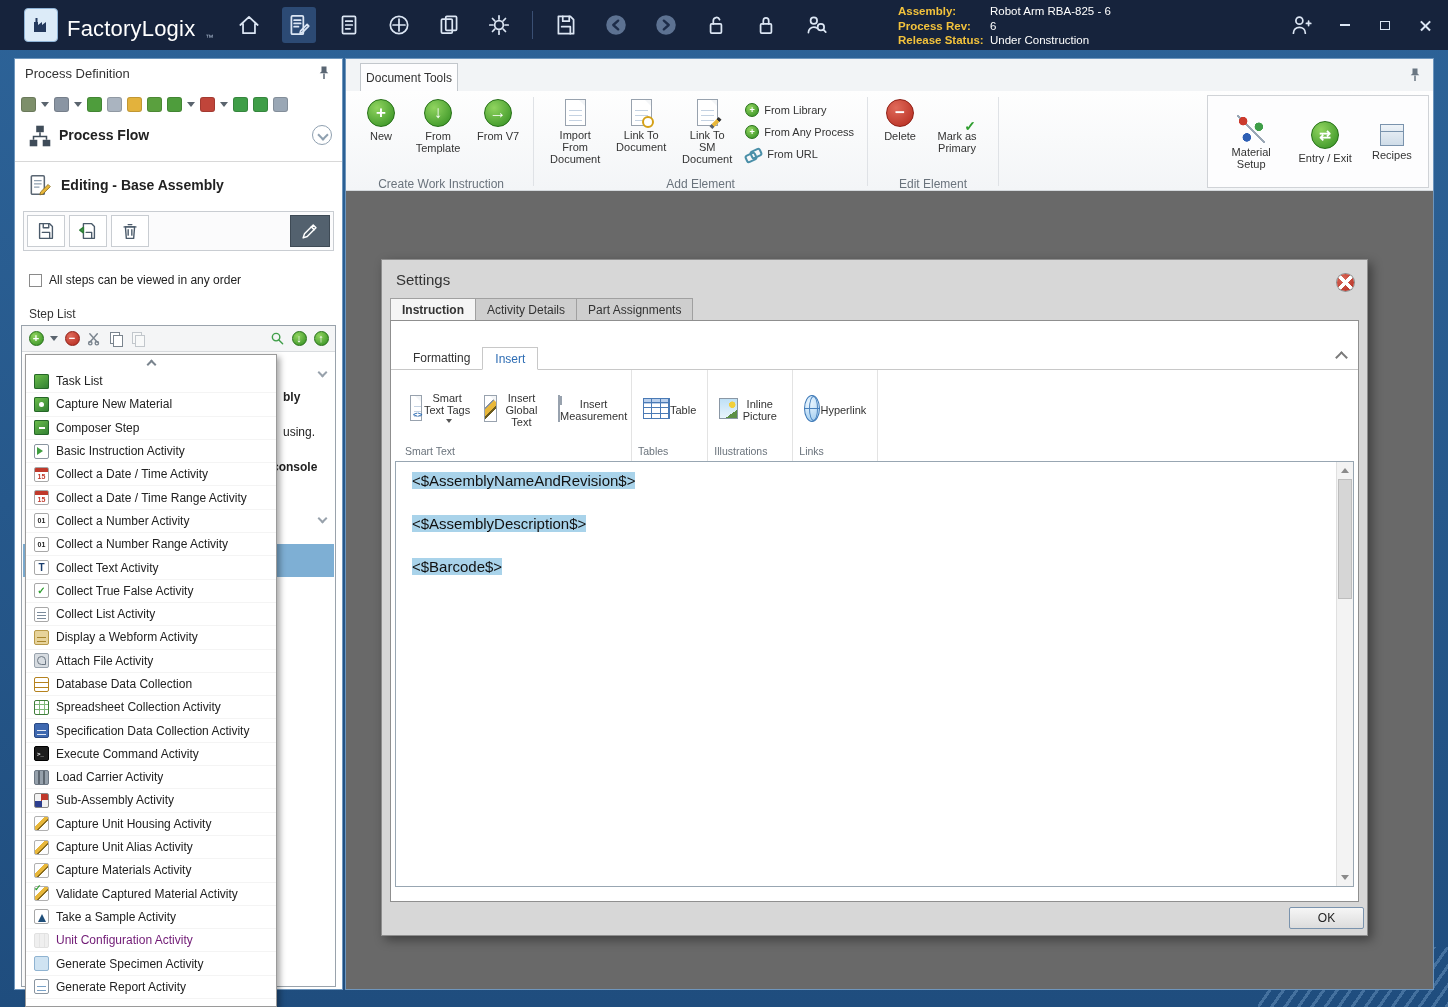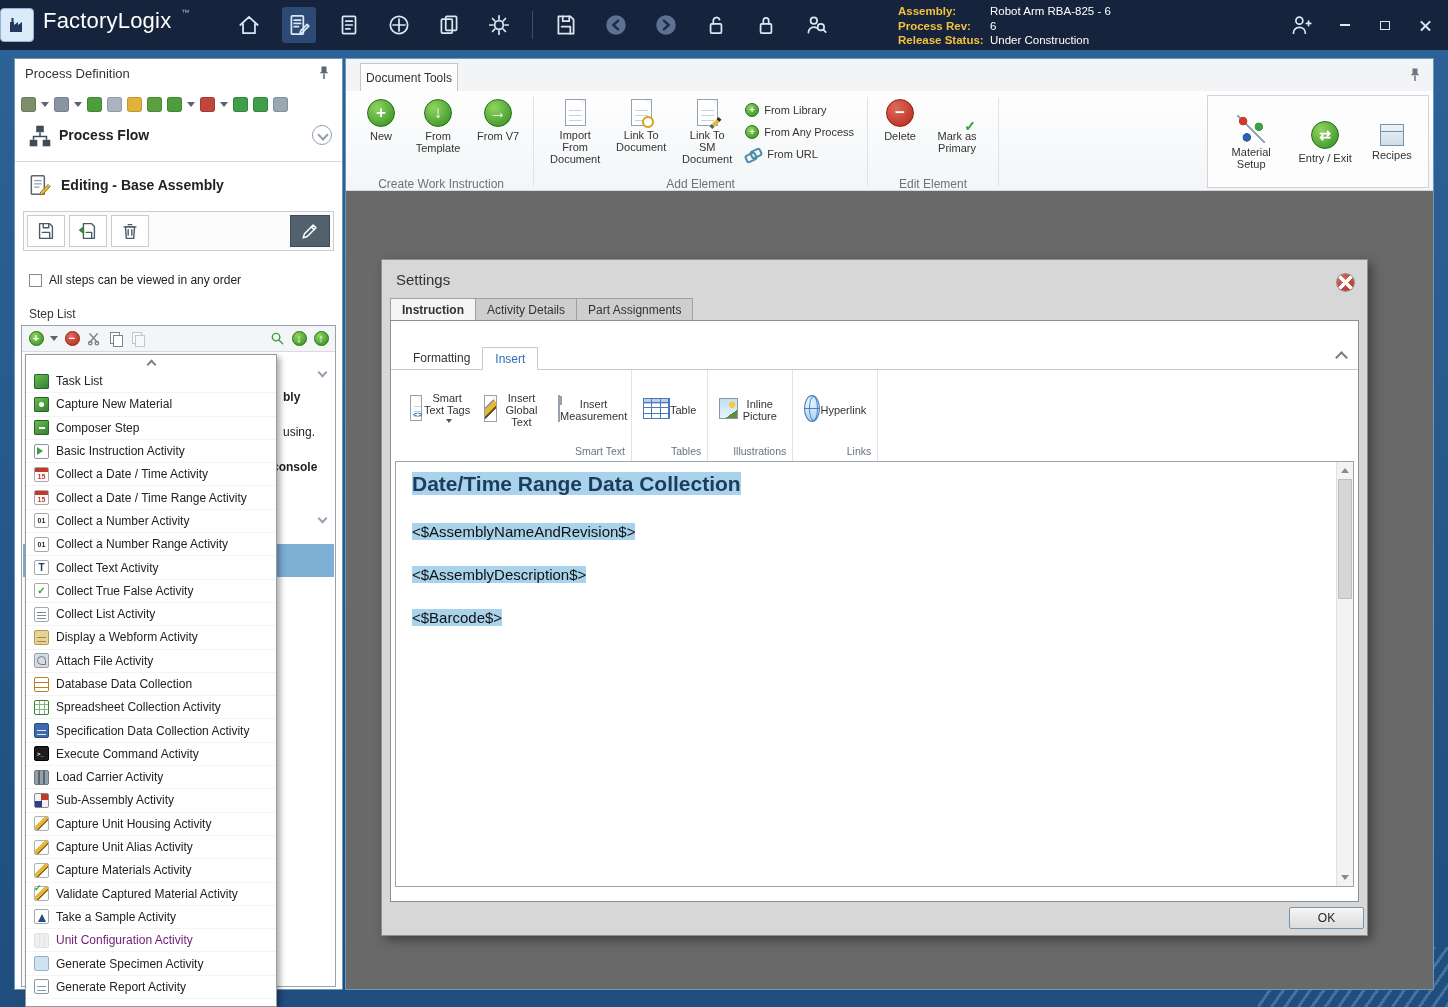--- a/index.html
+++ b/index.html
@@ -4,21 +4,21 @@
 <style>
   html,body{margin:0;padding:0;background:#222;}
   *{box-sizing:border-box;font-family:"Liberation Sans",sans-serif;}
   .window{position:relative;width:1448px;height:1007px;overflow:hidden;
     background:linear-gradient(180deg,var(--c-frame,#2d6398),#1f4d7e);}
   .corner-stripes{position:absolute;right:0;bottom:0;width:190px;height:60px;
     background:repeating-linear-gradient(125deg,rgba(180,220,255,.45) 0 3px,transparent 3px 11px);
     opacity:.55;z-index:1;}
   
   .titlebar{position:absolute;left:0;top:0;right:0;height:50px;background:var(--c-titlebar,#16233c);display:flex;align-items:center;z-index:5;}
-  .logo{display:flex;align-items:flex-start;gap:9px;padding-left:0;}
+  .logo{display:flex;align-items:flex-end;gap:9px;padding-left:24px;}
   .logo-badge{width:34px;height:34px;border-radius:4px;background:#dcebf8;border:1px solid #8fb3d6;display:flex;align-items:center;justify-content:center;}
   .logo-text{color:#fff;font-size:22px;letter-spacing:.2px;}
   .logo-tm{color:#aebdd2;font-size:8px;vertical-align:super;margin-left:1px;}
   .tb-icons{position:absolute;left:232px;top:0;height:50px;display:flex;align-items:center;gap:16px;}
   .tbi{width:34px;height:36px;display:flex;align-items:center;justify-content:center;border-radius:3px;cursor:pointer;}
   .tbi svg{width:26px;height:26px;stroke:#dce6f4;fill:none;stroke-width:1.6;stroke-linecap:round;stroke-linejoin:round;}
   .tbi.selected{background:#2c4a74;}
   .tb-sep{width:1px;height:28px;background:#3a4f73;}
   .asm-info{position:absolute;left:850px;top:4px;font-size:11.5px;line-height:14.5px;}
   .asm-row{display:flex;margin-left:48px;}
@@ -167,21 +167,21 @@
   .fmt-tab{height:23px;padding:0 12px;font-size:12px;line-height:22px;color:#333;cursor:pointer;}
   .fmt-tab.active{color:#2e6db4;border:1px solid #c8c8c8;border-bottom:1px solid #fff;margin-bottom:-1px;background:#fff;}
   .rib-collapse{position:absolute;right:12px;top:32px;width:9px;height:9px;border-left:2px solid #7a7a7a;border-top:2px solid #7a7a7a;transform:rotate(45deg);cursor:pointer;}
   .ins-ribbon{position:absolute;left:0;right:0;top:49px;height:91px;display:flex;padding-left:8px;}
   .ig-group{display:flex;flex-direction:column;border-right:1px solid #e3e3e3;padding:0 6px;}
   .ig-buttons{display:flex;flex:1;gap:2px;}
   .ig-btn{min-width:52px;max-width:72px;padding:4px 4px 0;display:flex;flex-direction:row;align-items:center;cursor:pointer;border:1px solid transparent;border-radius:2px;}
   .ig-ico{width:27px;height:27px;margin-bottom:3px;position:relative;display:flex;align-items:center;justify-content:center;}
   .ig-lbl{font-size:11px;color:#333;text-align:center;line-height:12px;}
   .ig-btn.caret .ig-lbl::after{content:"";display:inline-block;margin-left:3px;border:3.5px solid transparent;border-top:4.5px solid #555;vertical-align:middle;}
-  .ig-caption{height:16px;font-size:10.5px;color:#6a737c;text-align:right;}
+  .ig-caption{height:16px;font-size:10.5px;color:#6a737c;text-align:left;}
   .ic-smart-text-tags{width:20px !important;height:26px !important;}
   .ic-smart-text-tags::after{content:"<>";position:absolute;left:2px;bottom:1px;color:#2e6db4;font-size:8px;font-weight:bold;}
   .ic-insert-global-text{background:linear-gradient(135deg,transparent 32%,#8a929c 32% 38%,#e8b73a 38% 58%,#6b5a1e 58% 64%,transparent 64%);}
   .ic-insert-measurement{background:linear-gradient(135deg,transparent 36%,#8a929c 36% 41%,#e8b73a 41% 57%,#6b5a1e 57% 62%,transparent 62%);}
   .ic-insert-measurement::before{content:"";position:absolute;left:1px;right:1px;bottom:2px;height:7px;background:#cfd6dd;border:1px solid #98a2ae;background-image:repeating-linear-gradient(90deg,#8a95a0 0 1px,transparent 1px 4px);}
   .ic-table{width:27px !important;height:21px !important;border:1px solid #4a7ab5;background-image:repeating-linear-gradient(90deg,transparent 0 7.5px,#4a7ab5 7.5px 8.5px),repeating-linear-gradient(0deg,transparent 0 4.5px,#4a7ab5 4.5px 5.5px),linear-gradient(#b9cfec 0 5px,#fff 5px);}
   .ic-inline-picture{width:27px !important;height:21px !important;border:1px solid #8a97a5;background:radial-gradient(circle at 72% 30%,#f2cf3a 0 3px,transparent 3.5px),conic-gradient(from 55deg at 32% 100%,#5c8f46 0 70deg,transparent 70deg),linear-gradient(#bfe0f5,#e8f4fc);}
   .ic-hyperlink{border-radius:50%;border:1px solid #3a76b5;background:radial-gradient(circle at 35% 30%,#eaf6ff,#9ccaee);}
   .ic-hyperlink::before{content:"";position:absolute;left:0;right:0;top:50%;height:1px;background:#4a82bd;}
   .ic-hyperlink::after{content:"";position:absolute;left:25%;top:0;bottom:0;width:50%;border:1px solid #4a82bd;border-radius:50%;}
@@ -643,21 +643,20 @@
                   <div class="ig-btn">
                     <span class="ig-ico ic-hyperlink"></span>
                     <span class="ig-lbl">Hyperlink</span>
                   </div>
                 </div>
               <div class="ig-caption">Links</div>
             </div>
           </div>
           <div class="doc-area">
             <div class="doc-pad">
-              <h1 class="doc-heading"><span class="hl">Date/Time Range Data Collection</span></h1>
               <div>
 
                   <p class="doc-token"><span class="hl">&lt;$AssemblyNameAndRevision$&gt;</span></p>
 
                   <p class="doc-token"><span class="hl">&lt;$AssemblyDescription$&gt;</span></p>
 
                   <p class="doc-token"><span class="hl">&lt;$Barcode$&gt;</span></p>
                 </div>
             </div>
             <div class="vscroll">

